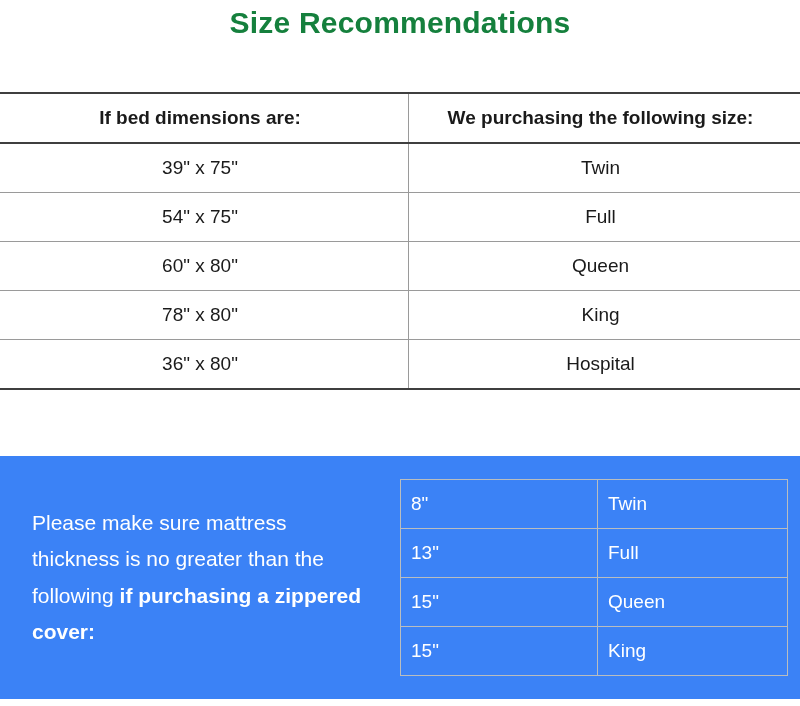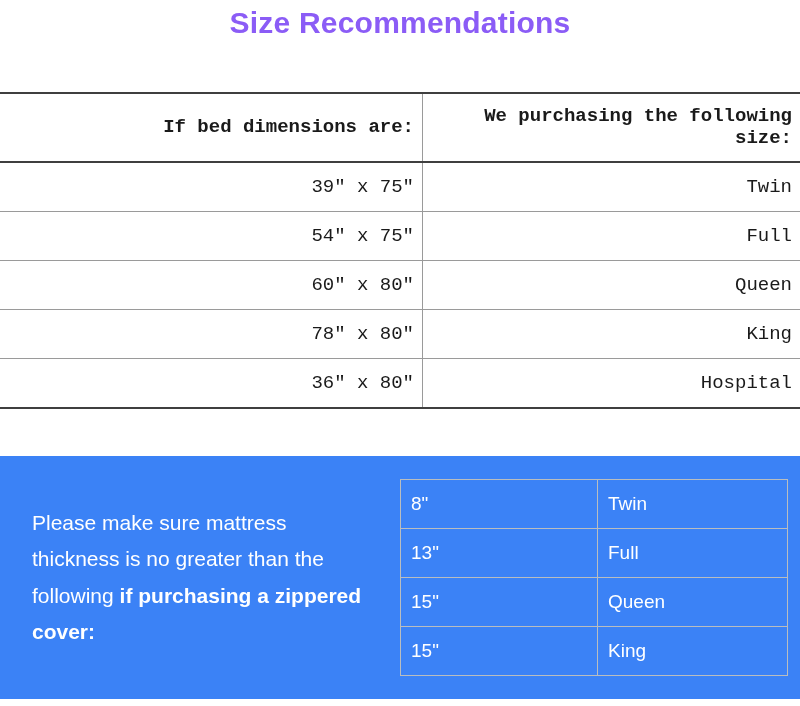--- a/index.html
+++ b/index.html
@@ -19,37 +19,36 @@
     width: 800px;
     height: 706px;
     box-sizing: border-box;
   }
   .title {
     text-align: center;
     font-size: 30px;
     font-weight: bold;
     letter-spacing: 0.2px;
     padding-top: 6px;
-    color: #8b5cf6;
+    color: #15803d;
   }
   
   .size-table {
     margin-top: 52px;
     width: 800px;
     border-collapse: collapse;
     table-layout: fixed;
   }
   .size-table td, .size-table th {
     border: 1px solid #9a9a9a;
-    padding: 11px 8px 12px 14px;
+    padding: 11px 8px 12px 0;
     font-size: 19px;
-    text-align: right;
+    text-align: center;
     vertical-align: middle;
     height: 25px;
-    font-family: Liberation Mono, monospace;
   }
   .size-table th {
     font-weight: bold;
     font-size: 19px;
     border-top: 2px solid #3f3f3f;
     border-bottom: 2px solid #3f3f3f;
   }
   .size-table tr td:first-child,
   .size-table tr th:first-child {
     border-left: none;

